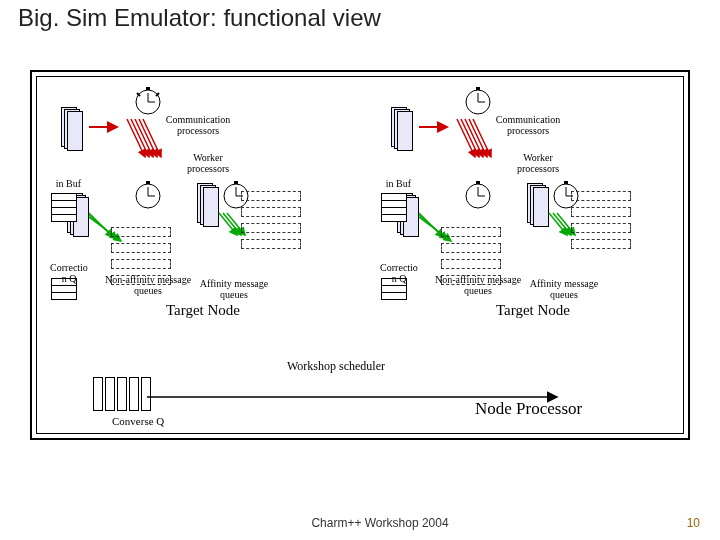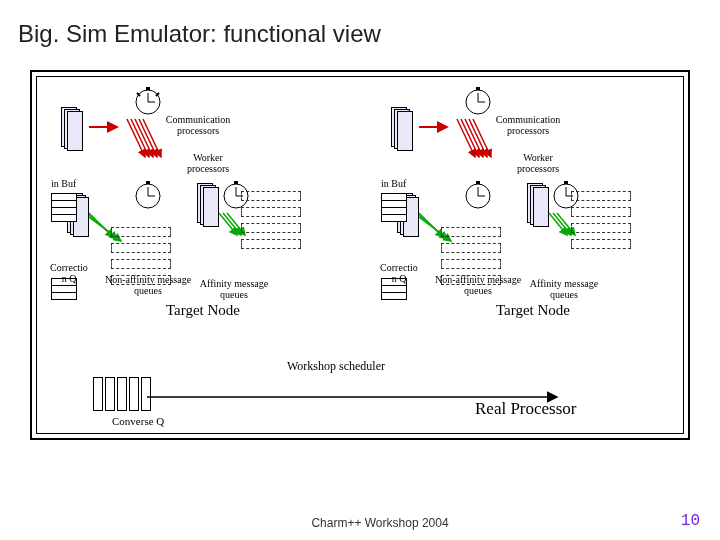--- a/index.html
+++ b/index.html
@@ -1,17 +1,17 @@
 <!DOCTYPE html>
 <html><head>
 <meta charset="utf-8">
 <style>
   * { box-sizing: border-box; margin: 0; padding: 0; }
   body { width: 720px; height: 540px; background: #fff; font-family: Arial, sans-serif; position: relative; overflow: hidden; }
-  .title { font-size: 24px; padding: 20px 18px 6px; color: #222; }
+  .title { font-size: 24px; padding: 4px 18px 6px; color: #222; }
   .frame { position: absolute; left: 30px; top: 70px; width: 660px; height: 370px; border: 2.5px solid #000; }
   .inner { position: absolute; left: 4px; top: 4px; right: 4px; bottom: 4px; border: 1px solid #000; }
   .node { position: absolute; width: 310px; height: 260px; }
   .node.left { left: 4px; top: 6px; }
   .node.right { left: 334px; top: 6px; }
 
   .proc-stack { position: absolute; }
   .proc-stack.a { left: 20px; top: 24px; }
   .proc-stack.b { left: 26px; top: 110px; }
   .proc-stack.c { left: 156px; top: 100px; }
@@ -28,21 +28,21 @@
 
   .arrows { position: absolute; }
   .arrows.red { left: 48px; top: 34px; }
   .arrows.red svg { width: 110px; height: 50px; }
   .arrows.green { left: 48px; top: 124px; }
   .arrows.green svg { width: 180px; height: 46px; }
 
   .lbl { position: absolute; font-size: 10px; font-family: 'Times New Roman', serif; line-height: 1.05; text-align: center; }
   .lbl.comm { left: 118px; top: 32px; width: 78px; }
   .lbl.work { left: 132px; top: 70px; width: 70px; }
-  .lbl.inbuf { left: 10px; top: 96px; width: 30px; text-align: left; }
+  .lbl.inbuf { left: 10px; top: 96px; width: 30px; text-align: right; }
   .lbl.correct { left: 6px; top: 180px; width: 44px; }
   .lbl.naff { left: 62px; top: 192px; width: 90px; }
   .lbl.aff { left: 152px; top: 196px; width: 82px; }
   .lbl.target { left: 94px; top: 220px; width: 136px; font-size: 15px; }
 
   .stackbox { position: absolute; width: 26px; height: 40px; }
   .stackbox .row { border: 1px solid #000; height: 8px; margin-bottom: -1px; background: #fff; }
   .stackbox.inbuf { left: 10px; top: 110px; }
   .stackbox.corr { left: 10px; top: 195px; width: 26px; }
 
@@ -54,21 +54,21 @@
   .converse-sch { position: absolute; left: 250px; top: 282px; font-size: 12px; font-family: 'Times New Roman', serif; }
   .converse-q { position: absolute; left: 66px; top: 338px; font-size: 11px; font-family: 'Times New Roman', serif; padding-left: 9px; }
   .realproc { position: absolute; left: 438px; top: 322px; font-size: 17px; font-family: 'Times New Roman', serif; }
 
   .cq-stack { position: absolute; left: 56px; top: 300px; }
   .cq { position: absolute; width: 10px; height: 34px; border: 1px solid #000; background: #fff; }
   .cq.q0 { left:0; } .cq.q1 { left:12px; } .cq.q2 { left:24px; } .cq.q3 { left:36px; } .cq.q4 { left:48px; }
   .cq-arrow { position: absolute; left: 110px; top: 312px; }
 
   .footer { position: absolute; left: 0; right: 0; bottom: 10px; font-size: 12px; text-align: center; color: #333; padding-left: 40px; }
-  .pagenum { position: absolute; right: 20px; bottom: 10px; font-size: 16px; color: #6d28d9; font-family: Liberation Mono, monospace; }
+  .pagenum { position: absolute; right: 20px; bottom: 10px; font-size: 12px; color: #a16207; }
 </style>
 </head>
 <body>
 
 <div class="title">Big. Sim Emulator: functional view</div>
 
 <div class="frame">
   <div class="inner">
 
     <div class="node left">
@@ -291,19 +291,19 @@
           <defs>
             <marker id="ah-k" markerWidth="8" markerHeight="8" refX="7" refY="4" orient="auto">
               <path d="M0,0 L8,4 L0,8 Z" fill="#000"></path>
             </marker>
           </defs>
           <line x1="0" y1="8" x2="410" y2="8" stroke="#000" stroke-width="1.5" marker-end="url(#ah-k)"></line>
         </svg>
     </div>
 
     <div class="converse-q">Converse Q</div>
-    <div class="realproc">Real Processor</div>
+    <div class="realproc">Node Processor</div>
 
   </div>
 </div>
 
 <div class="footer">Charm++ Workshop 2004</div>
 <div class="pagenum">10</div>
 
 </body></html>

